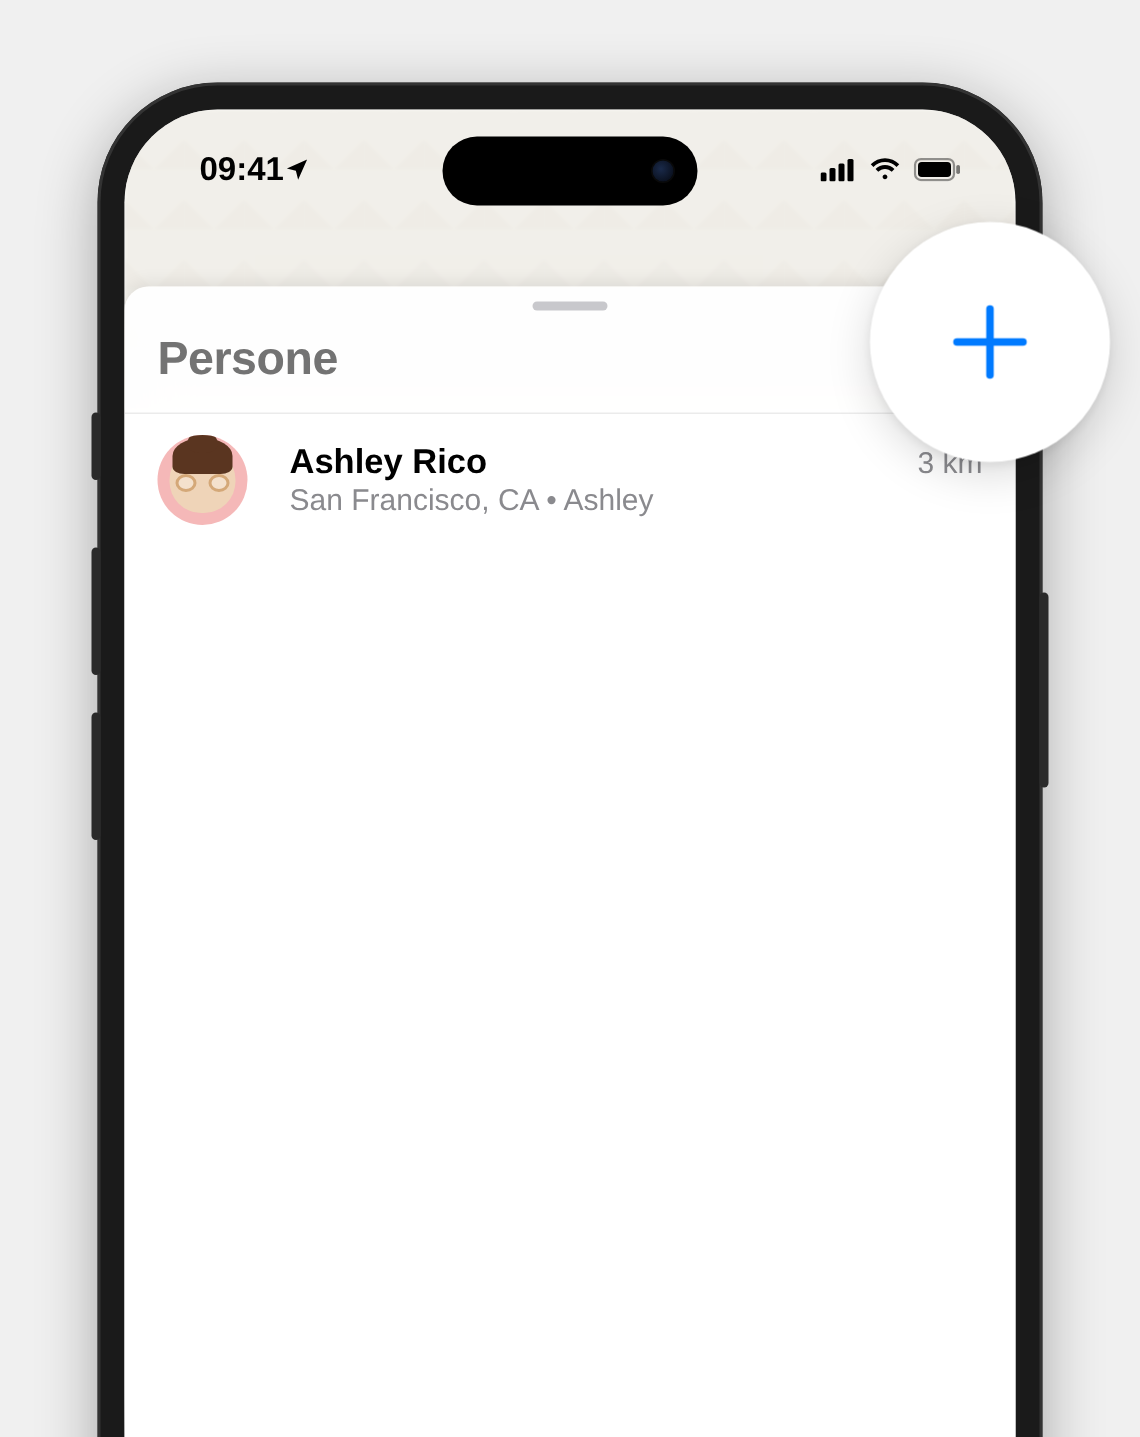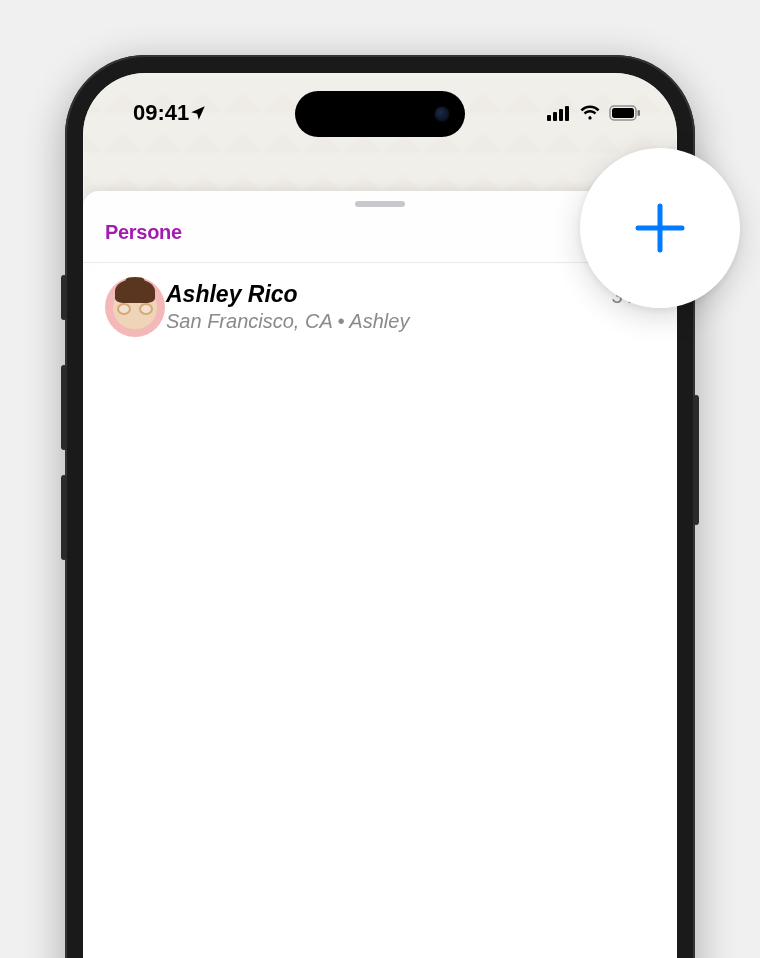--- a/index.html
+++ b/index.html
@@ -140,32 +140,31 @@
     
     .sheet-header {
       display: flex;
       align-items: center;
       justify-content: space-between;
       padding: 14px 22px 18px 22px;
       border-bottom: 1px solid rgba(0,0,0,0.08);
     }
     
     .sheet-title {
-      font-size: 20px;
+      font-size: 31px;
       font-weight: 700;
-      color: #a21caf;
+      color: #737373;
       letter-spacing: -0.3px;
     }
     
     .person-row {
       display: flex;
       align-items: center;
       padding: 14px 22px;
-      gap: 1px;
-      font-style: italic;
+      gap: 28px;
     }
     
     .avatar {
       width: 60px;
       height: 60px;
       border-radius: 50%;
       background: #f5b8b8;
       flex-shrink: 0;
       position: relative;
       overflow: hidden;

